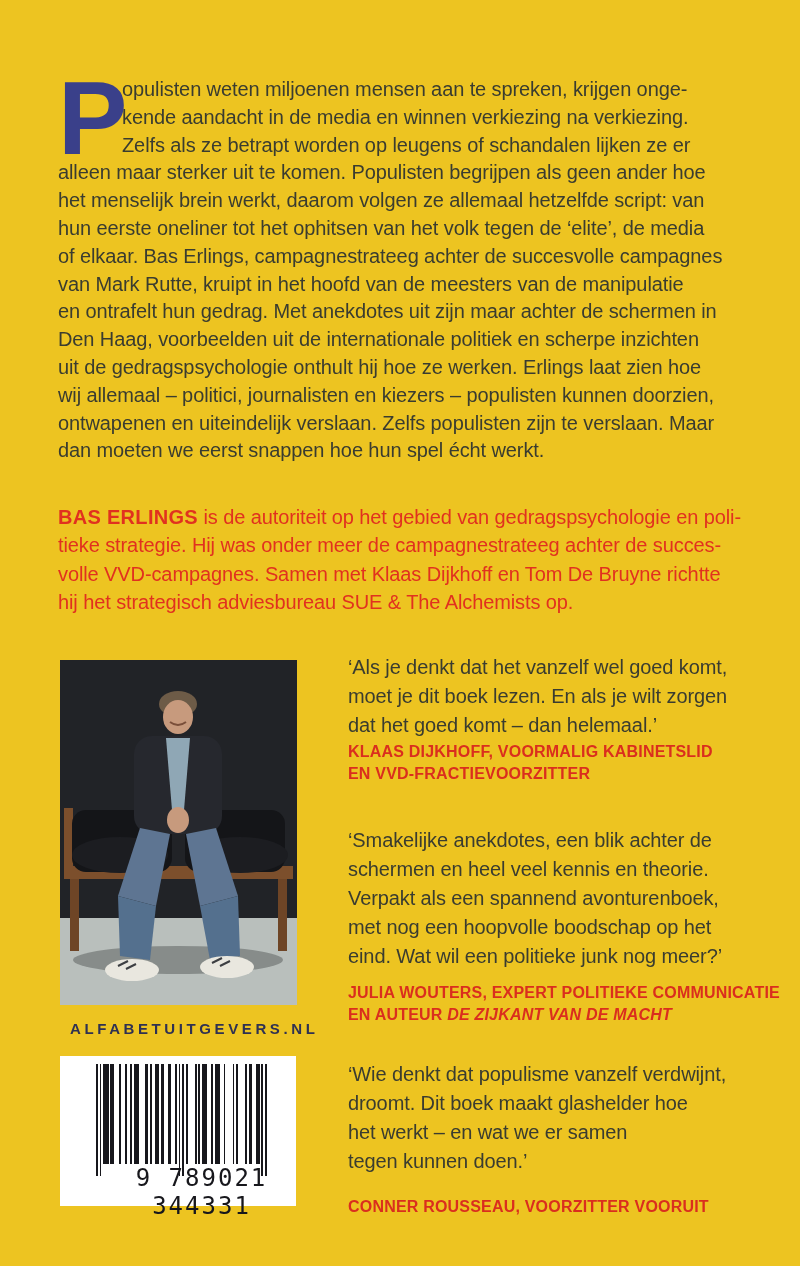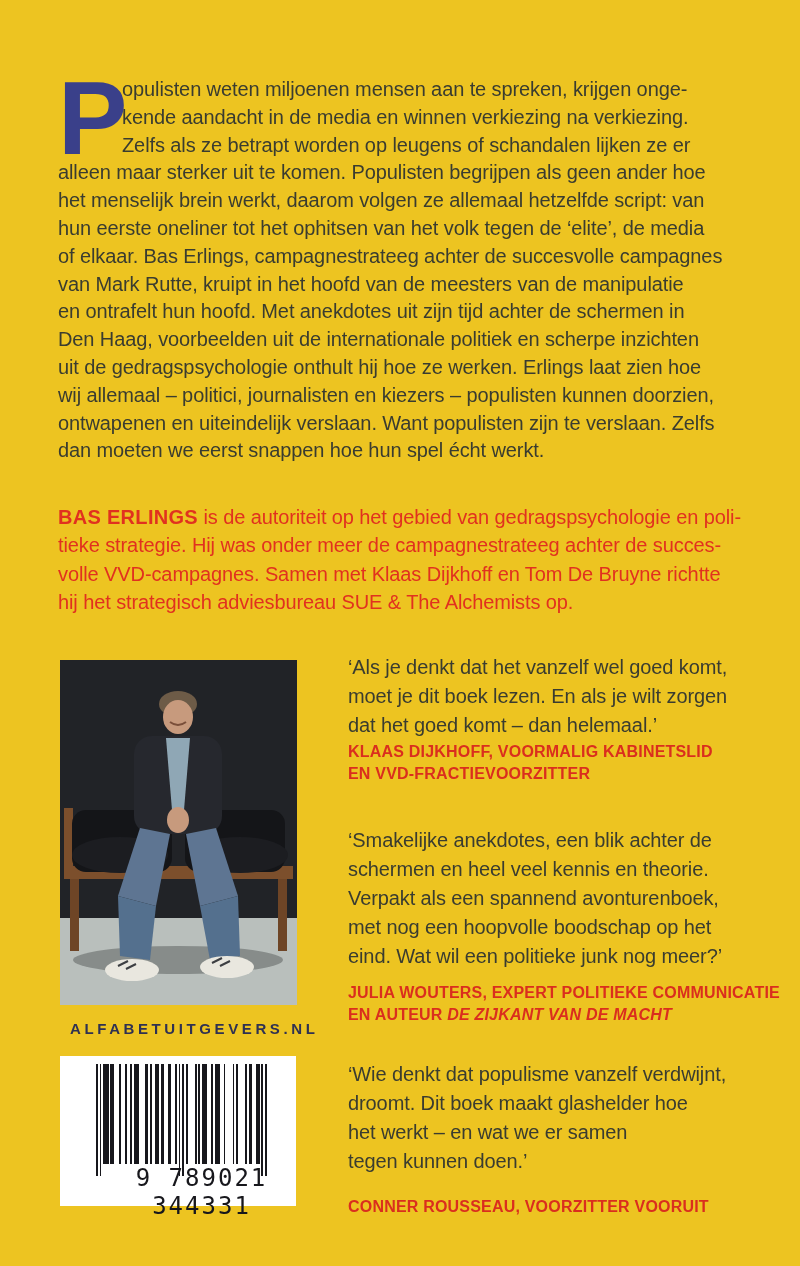--- a/index.html
+++ b/index.html
@@ -79,25 +79,25 @@
     <span class="dropcap">P</span>
     <div class="intro-lines">
         <div class="tline indented">opulisten weten miljoenen mensen aan te spreken, krijgen onge-</div>
         <div class="tline indented">kende aandacht in de media en winnen verkiezing na verkiezing.</div>
         <div class="tline indented">Zelfs als ze betrapt worden op leugens of schandalen lijken ze er</div>
         <div class="tline">alleen maar sterker uit te komen. Populisten begrijpen als geen ander hoe</div>
         <div class="tline">het menselijk brein werkt, daarom volgen ze allemaal hetzelfde script: van</div>
         <div class="tline">hun eerste oneliner tot het ophitsen van het volk tegen de ‘elite’, de media</div>
         <div class="tline">of elkaar. Bas Erlings, campagnestrateeg achter de succesvolle campagnes</div>
         <div class="tline">van Mark Rutte, kruipt in het hoofd van de meesters van de manipulatie</div>
-        <div class="tline">en ontrafelt hun hoofd. Met anekdotes uit zijn tijd achter de schermen in</div>
+        <div class="tline">en ontrafelt hun gedrag. Met anekdotes uit zijn maar achter de schermen in</div>
         <div class="tline">Den Haag, voorbeelden uit de internationale politiek en scherpe inzichten</div>
         <div class="tline">uit de gedragspsychologie onthult hij hoe ze werken. Erlings laat zien hoe</div>
         <div class="tline">wij allemaal – politici, journalisten en kiezers – populisten kunnen doorzien,</div>
-        <div class="tline">ontwapenen en uiteindelijk verslaan. Want populisten zijn te verslaan. Zelfs</div>
+        <div class="tline">ontwapenen en uiteindelijk verslaan. Zelfs populisten zijn te verslaan. Maar</div>
         <div class="tline">dan moeten we eerst snappen hoe hun spel écht werkt.</div>
       </div>
   </section>
 
   <section class="bio">
     <div class="tline"><span class="bio-name">BAS ERLINGS</span><span> is de autoriteit op het gebied van gedragspsychologie en poli-</span></div>
     <div>
         <div class="tline">tieke strategie. Hij was onder meer de campagnestrateeg achter de succes-</div>
         <div class="tline">volle VVD-campagnes. Samen met Klaas Dijkhoff en Tom De Bruyne richtte</div>
         <div class="tline">hij het strategisch adviesbureau SUE &amp; The Alchemists op.</div>

